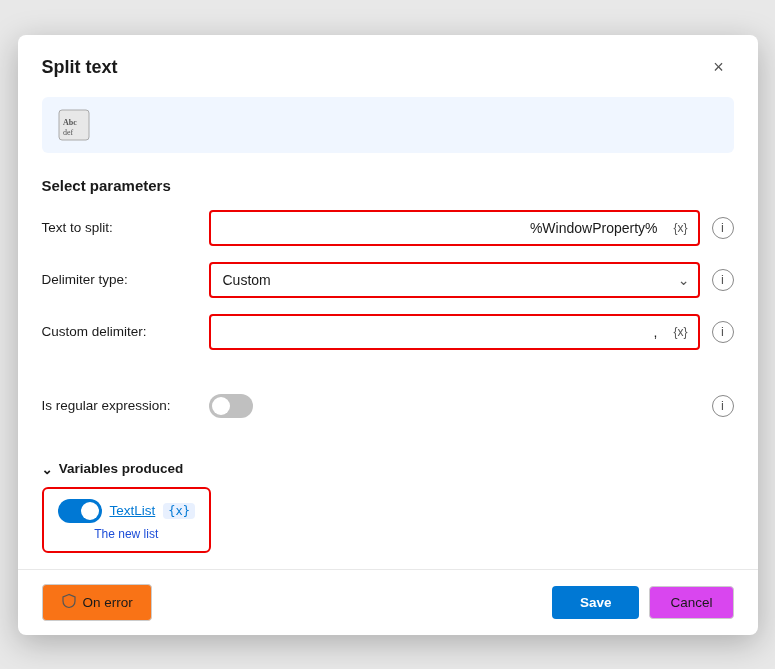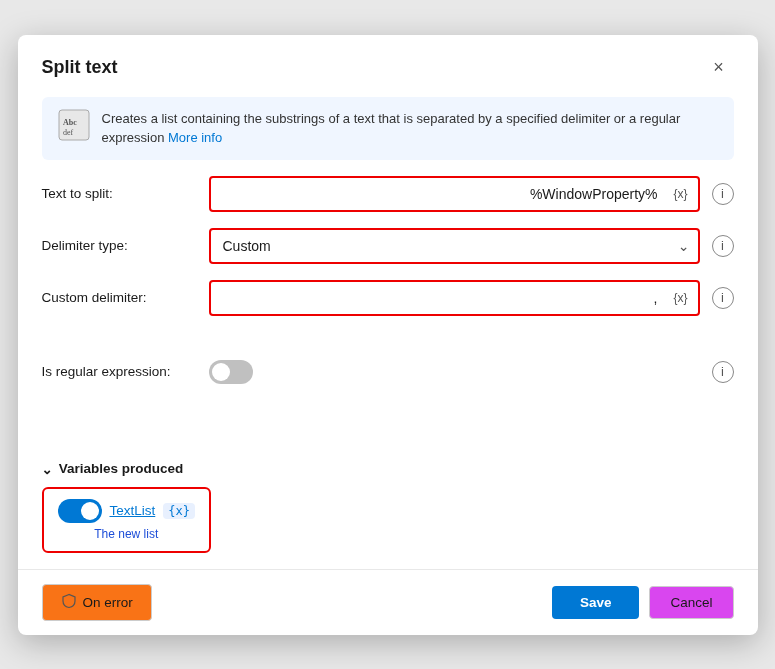--- a/index.html
+++ b/index.html
@@ -326,26 +326,23 @@
   </div>
 
   <div class="info-banner">
     <div class="info-banner-icon">
       <svg width="32" height="32" viewBox="0 0 32 32" fill="none" xmlns="http://www.w3.org/2000/svg">
         <rect x="1" y="1" width="30" height="30" rx="3" fill="#e8e8e8" stroke="#aaa" stroke-width="1"></rect>
         <text x="5" y="16" font-size="8" fill="#555" font-family="serif" font-weight="bold">Abc</text>
         <text x="5" y="26" font-size="8" fill="#555" font-family="serif">def</text>
       </svg>
     </div>
-    <div class="info-banner-text">
-      <span>Creates a list containing the substrings of a text that is separated by a specified delimiter or a regular expression</span>
-      <a href="#">More info</a>
-    </div>
   </div>
 
+  <div class="section-title">Select parameters</div>
 
   <div class="params-section">
 
     <div class="param-row">
       <span class="param-label">Text to split:</span>
       <div class="param-control">
         <input class="input-field" type="text" value="%WindowProperty%" style="">
         <button class="input-var-btn">{x}</button>
       </div>
       <button class="info-btn">

